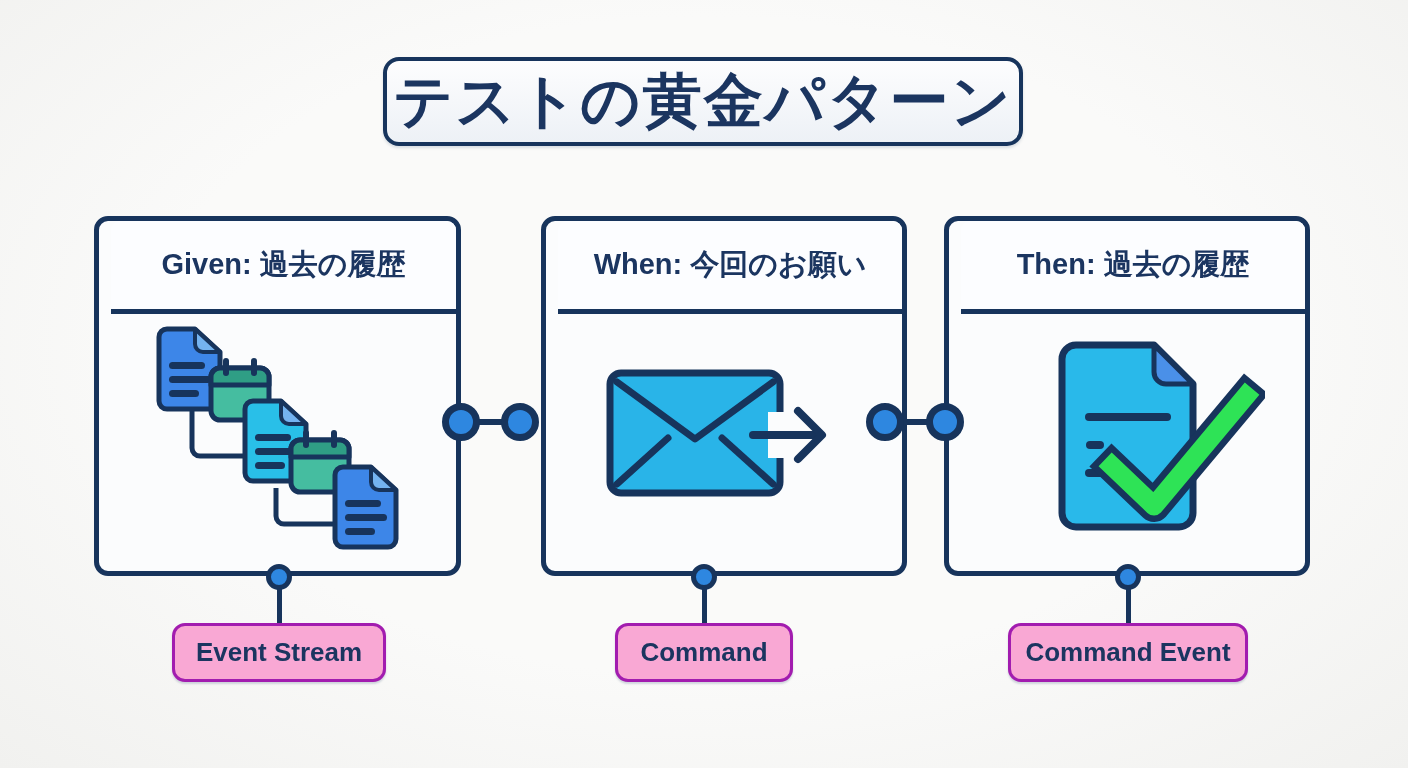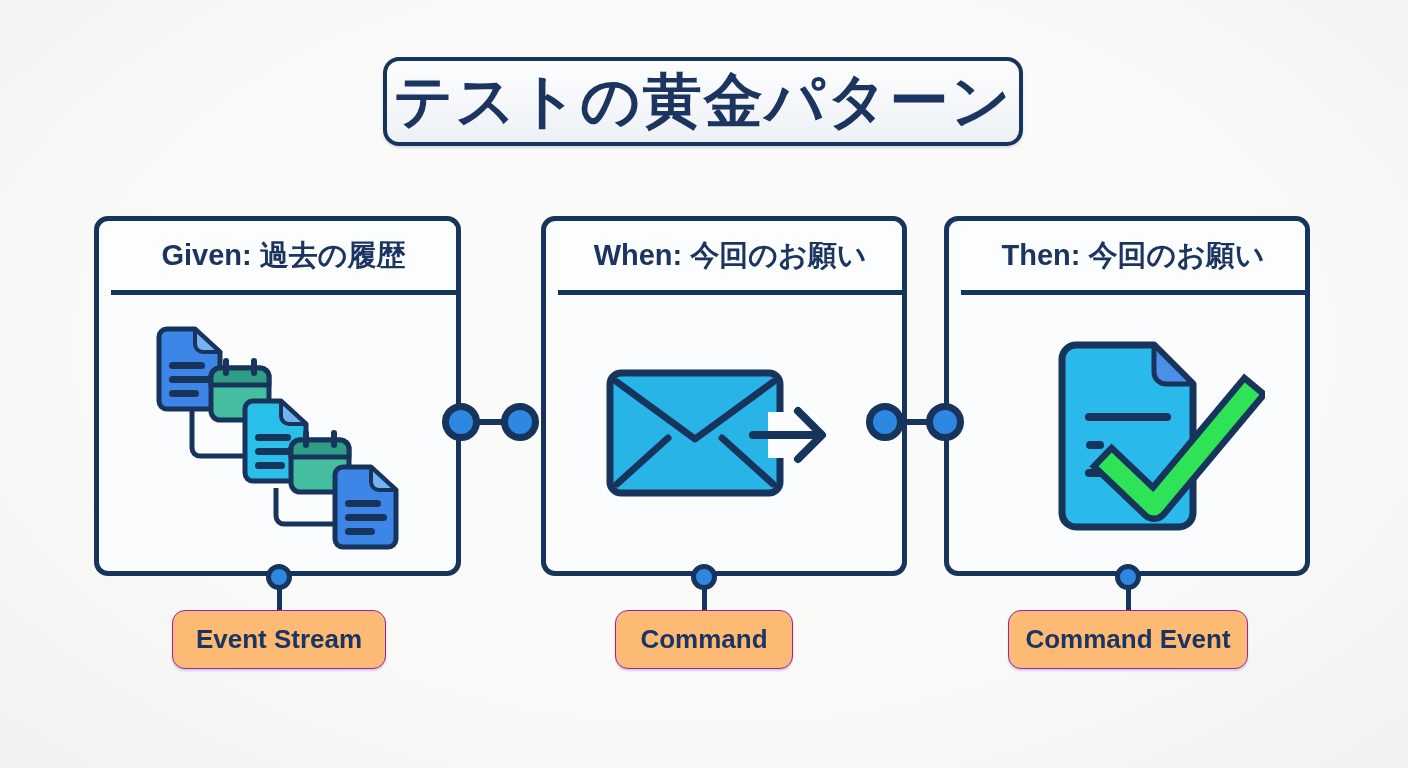--- a/index.html
+++ b/index.html
@@ -21,43 +21,43 @@
   .title-text{
     font-size:59px;font-weight:bold;color:#1b3560;letter-spacing:2px;
   }
   
   .panel{
     top:216px;height:360px;width:367px;
     border:5px solid #17345c;border-radius:14px;
     background:#fbfcfd;box-sizing:border-box;
   }
   .panel-header{
-    height:74px;border-bottom:5px solid #17345c;
+    height:93px;border-bottom:5px solid #17345c;
     background:#fcfdff;border-radius:9px 9px 0 0;
     display:flex;align-items:center;justify-content:center;
     box-sizing:border-box;
     margin-left:12px;
   }
   .panel-header-text{font-size:29px;font-weight:bold;color:#1b3560;}
   
   .h-link{height:6px;background:#17345c;top:419px;}
   .big-node{
     width:24px;height:24px;border-radius:50%;
     background:#2e87e0;border:7px solid #17345c;
   }
   .stem{width:5px;background:#17345c;top:575px;height:50px;}
   .small-node{
     width:16px;height:16px;border-radius:50%;
     background:#2e87e0;border:5px solid #17345c;
   }
   
   .label-box{
-    top:610px;height:59px;
-    border:1px solid #a21caf;border-radius:13px;
-    background:#fdba74;box-sizing:border-box;
+    top:623px;height:59px;
+    border:3px solid #a21caf;border-radius:13px;
+    background:#f9a8d4;box-sizing:border-box;
     display:flex;align-items:center;justify-content:center;
     box-shadow:0 2px 2px rgba(23,52,92,.18);
   }
   .label-text{font-size:26px;font-weight:bold;color:#1b3560;}
   svg{display:block;}
 </style>
 </head>
 <body>
 
 <div class="abs title-box">
@@ -71,21 +71,21 @@
 </div>
 
 <div class="abs panel" style="left:541px;width:366px;">
   <div class="panel-header">
     <span class="panel-header-text">When: 今回のお願い</span>
   </div>
 </div>
 
 <div class="abs panel" style="left:944px;width:366px;">
   <div class="panel-header">
-    <span class="panel-header-text">Then: 今回のお願い</span>
+    <span class="panel-header-text">Then: 過去の履歴</span>
   </div>
 </div>
 
 <div class="abs" style="left:150px;top:320px;">
   <svg width="260" height="240" viewBox="0 0 260 240">
 
     <path d="M42,90 V128 a8,8 0 0 0 8,8 H98" fill="none" stroke="#17345c" stroke-width="5"></path>
     <path d="M126,168 V196 a8,8 0 0 0 8,8 H186" fill="none" stroke="#17345c" stroke-width="5"></path>
 
     <defs>

